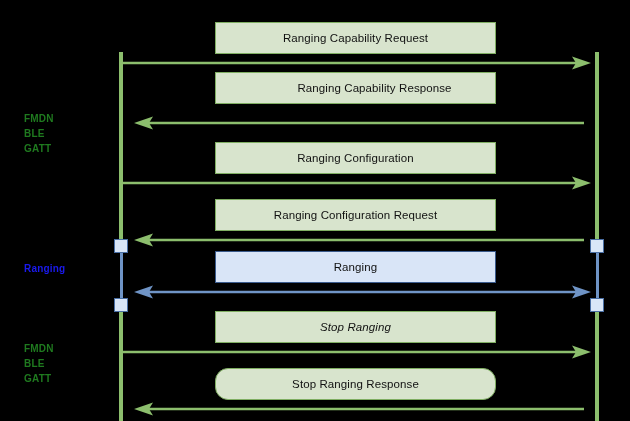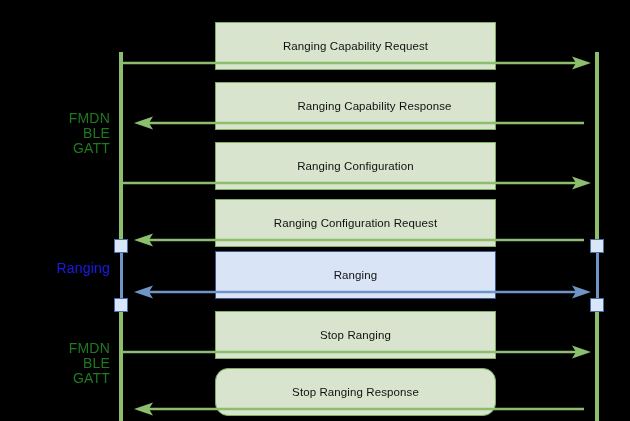--- a/index.html
+++ b/index.html
@@ -35,21 +35,21 @@
     background: #d9e6f7;
     border: 1px solid #4a6fa5;
     box-sizing: border-box;
   }
 
   
   .msg-box {
     position: absolute;
     left: 215px;
     width: 281px;
-    height: 48px;
+    height: 32px;
     box-sizing: border-box;
     display: flex;
     align-items: center;
     justify-content: center;
     font-size: 11.5px;
     color: #111111;
     letter-spacing: 0.1px;
   }
   .msg-box.green {
     background: #d8e4cd;
@@ -65,23 +65,23 @@
     position: absolute;
     height: 14px;
   }
   .arrow svg { display: block; overflow: visible; }
 
   
   .side-label {
     position: absolute;
     left: 24px;
     width: 86px;
-    text-align: right;
-    font-size: 14px;
-    font-weight: normal;
+    text-align: left;
+    font-size: 10px;
+    font-weight: bold;
     line-height: 15px;
     letter-spacing: 0.2px;
   }
   .side-label.green { color: #1f7a1f; }
   .side-label.blue  { color: #1a1aee; }
   .side-label span { display: block; }
 </style>
 </head>
 <body>
 
@@ -123,21 +123,21 @@
   <div class="msg-box green" style="top:22px;">
     <span>Ranging Capability Request</span>
   </div>
   <div class="arrow" style="left:121px; top:56px; width:470px;">
     <svg width="470" height="14" viewBox="0 0 470 14">
       <line x1="0" y1="7" x2="455" y2="7" stroke="#8cbe6d" stroke-width="2.5"></line>
       <polygon points="470,7 451,0.5 455,7 451,13.5" fill="#8cbe6d"></polygon>
     </svg>
   </div>
 
-  <div class="msg-box green" style="top:82px;padding-left:38px;">
+  <div class="msg-box green" style="top:72px;padding-left:38px;">
     <span>Ranging Capability Response</span>
   </div>
   <div class="arrow" style="left:134px; top:116px; width:450px;">
     <svg width="450" height="14" viewBox="0 0 450 14">
       <line x1="450" y1="7" x2="15" y2="7" stroke="#8cbe6d" stroke-width="2.5"></line>
       <polygon points="0,7 19,0.5 15,7 19,13.5" fill="#8cbe6d"></polygon>
     </svg>
   </div>
 
   <div class="msg-box green" style="top:142px;">
@@ -164,21 +164,21 @@
     <span>Ranging</span>
   </div>
   <div class="arrow" style="left:134px; top:285px; width:457px;">
     <svg width="457" height="14" viewBox="0 0 457 14">
       <line x1="15" y1="7" x2="442" y2="7" stroke="#6f94c6" stroke-width="2.5"></line>
       <polygon points="0,7 19,0.5 15,7 19,13.5" fill="#6f94c6"></polygon>
       <polygon points="457,7 438,0.5 442,7 438,13.5" fill="#6f94c6"></polygon>
     </svg>
   </div>
 
-  <div class="msg-box green" style="top:311px;">
+  <div class="msg-box green" style="top:311px;font-style:italic;">
     <span>Stop Ranging</span>
   </div>
   <div class="arrow" style="left:121px; top:345px; width:470px;">
     <svg width="470" height="14" viewBox="0 0 470 14">
       <line x1="0" y1="7" x2="455" y2="7" stroke="#8cbe6d" stroke-width="2.5"></line>
       <polygon points="470,7 451,0.5 455,7 451,13.5" fill="#8cbe6d"></polygon>
     </svg>
   </div>
 
   <div class="msg-box green" style="top:368px;border-radius:13px;">

